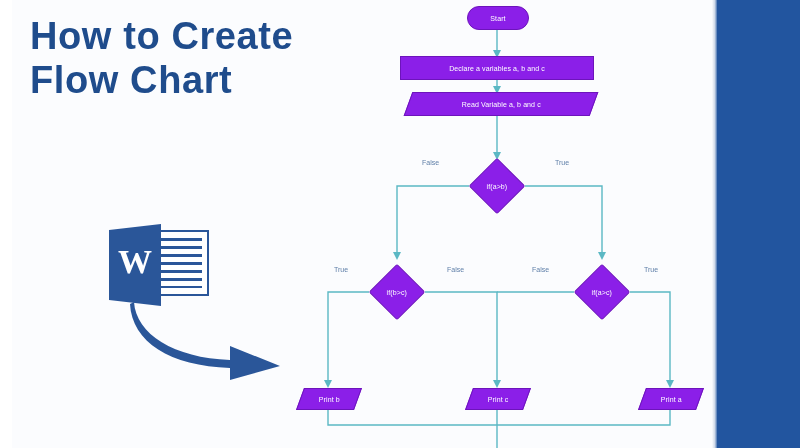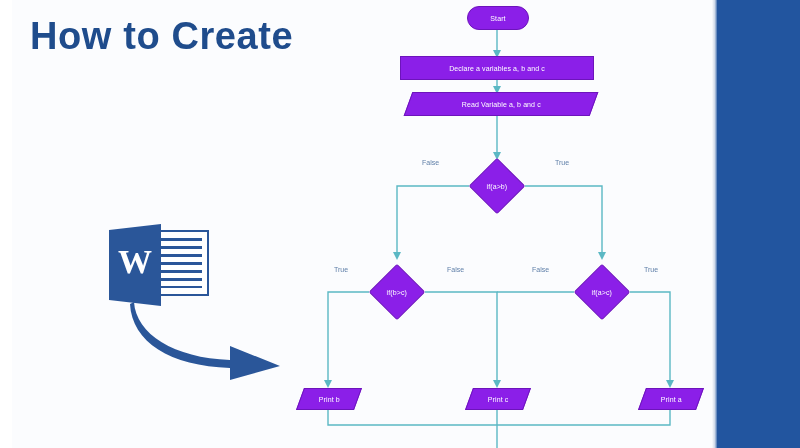--- a/index.html
+++ b/index.html
@@ -159,20 +159,21 @@
 </head>
 <body>
 
 <div id="screen">
 
   <div id="right-band-edge"></div>
   <div id="right-band"></div>
 
   <div id="headline">
     <span class="line">How to Create</span>
+    <span class="line">Flow Chart</span>
   </div>
 
   <div id="word-icon">
     <div class="doc-page"></div>
     <div class="doc-lines"></div>
     <div class="w-panel"></div>
     <div class="w-letter">W</div>
   </div>
 
   <svg id="curved-arrow" viewBox="0 0 160 80">

